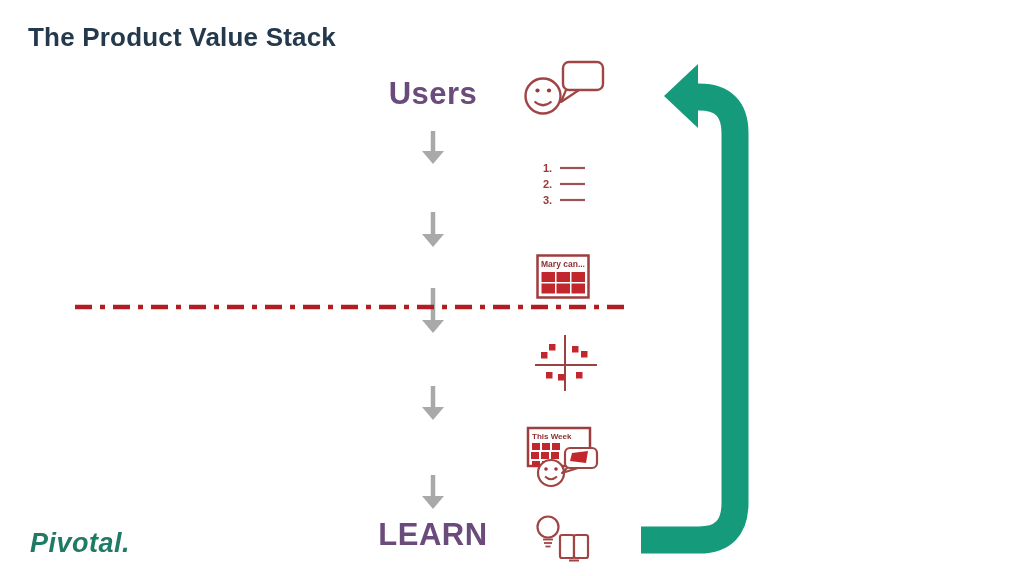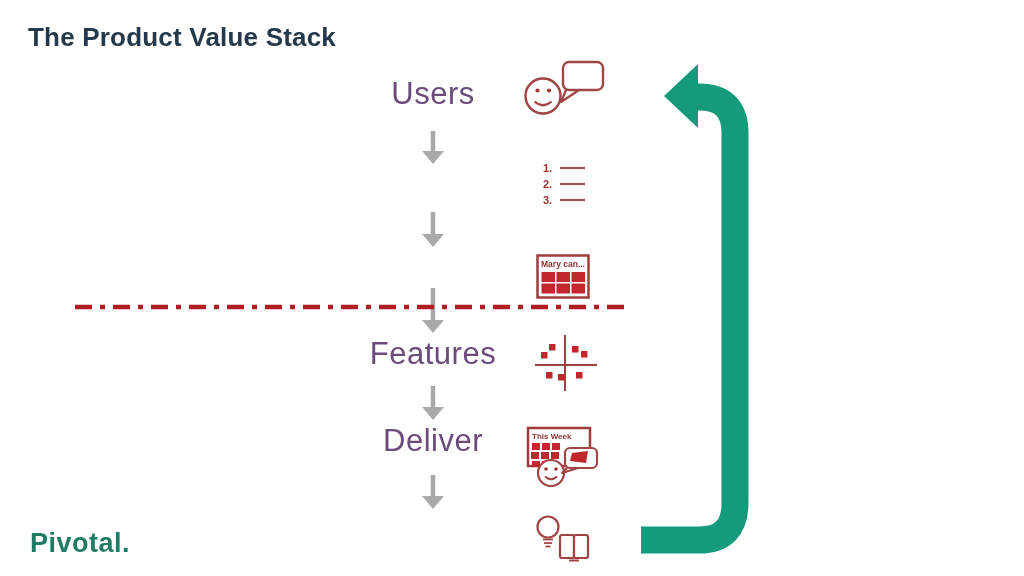--- a/index.html
+++ b/index.html
@@ -6,41 +6,40 @@
   .slide {
     position:relative; width:1024px; height:576px; background:#ffffff;
     overflow:hidden; font-family:"Liberation Sans", sans-serif;
   }
   .title {
     position:absolute; left:28px; top:22px; margin:0;
     font-size:26px; font-weight:bold; color:#24394b; letter-spacing:0.2px;
   }
   .stack-label {
     position:absolute; left:283px; width:300px; text-align:center;
-    font-size:31px; line-height:33px; font-weight:normal; color:#6b4a7c;
+    font-size:31px; line-height:33px; font-weight:bold; color:#6b4a7c;
     letter-spacing:0.5px;
   }
   .abs { position:absolute; }
   .logo {
     position:absolute; left:30px; top:528px;
-    font-size:27px; font-weight:bold; color:#1f7a66; letter-spacing:0.5px;
+    font-size:27px; font-weight:bold; color:#1f7a66; letter-spacing:0.5px;font-style:italic;
   }
   svg text { font-family:"Liberation Sans", sans-serif; font-weight:bold; }
   .overlay { pointer-events:none; }
 </style>
 </head>
 <body>
 
 <div class="slide">
 
   <h1 class="title">The Product Value Stack</h1>
 
   <div class="stack-label" style="top:77px">Users</div>
-  <div class="stack-label" style="top:337px">Features</div>
-  <div class="stack-label" style="top:424px">Deliver</div>
+  <div class="stack-label" style="top:518px">LEARN</div>
 
   <svg class="abs" style="left:421px;top:131px" width="24" height="33">
     <rect x="9.75" y="0" width="4.5" height="21" fill="#a8aaa9"></rect>
     <polygon points="1,20 23,20 12,33" fill="#a8aaa9"></polygon>
   </svg>
   <svg class="abs" style="left:421px;top:212px" width="24" height="35">
     <rect x="9.75" y="0" width="4.5" height="23" fill="#a8aaa9"></rect>
     <polygon points="1,22 23,22 12,35" fill="#a8aaa9"></polygon>
   </svg>
   <svg class="abs" style="left:421px;top:288px" width="24" height="45">

